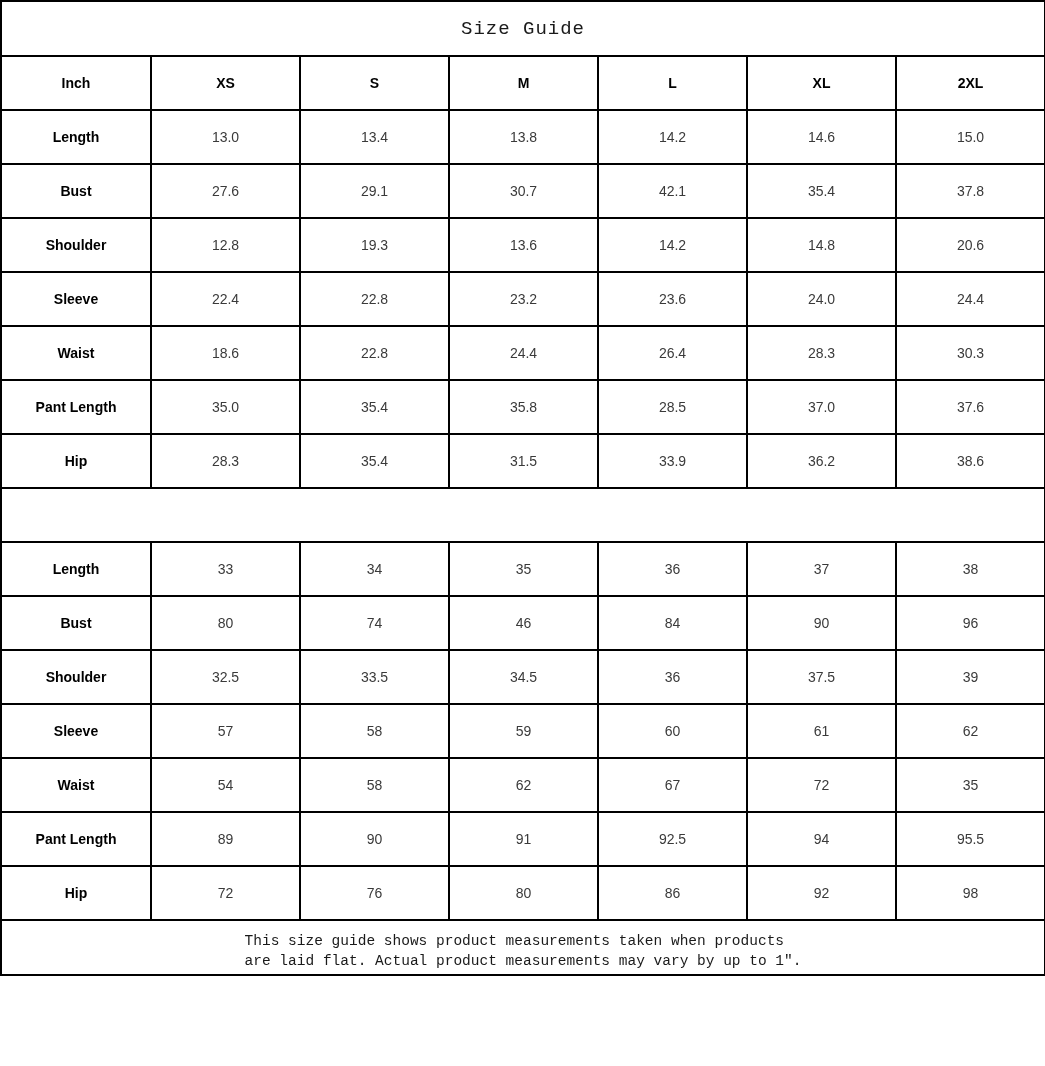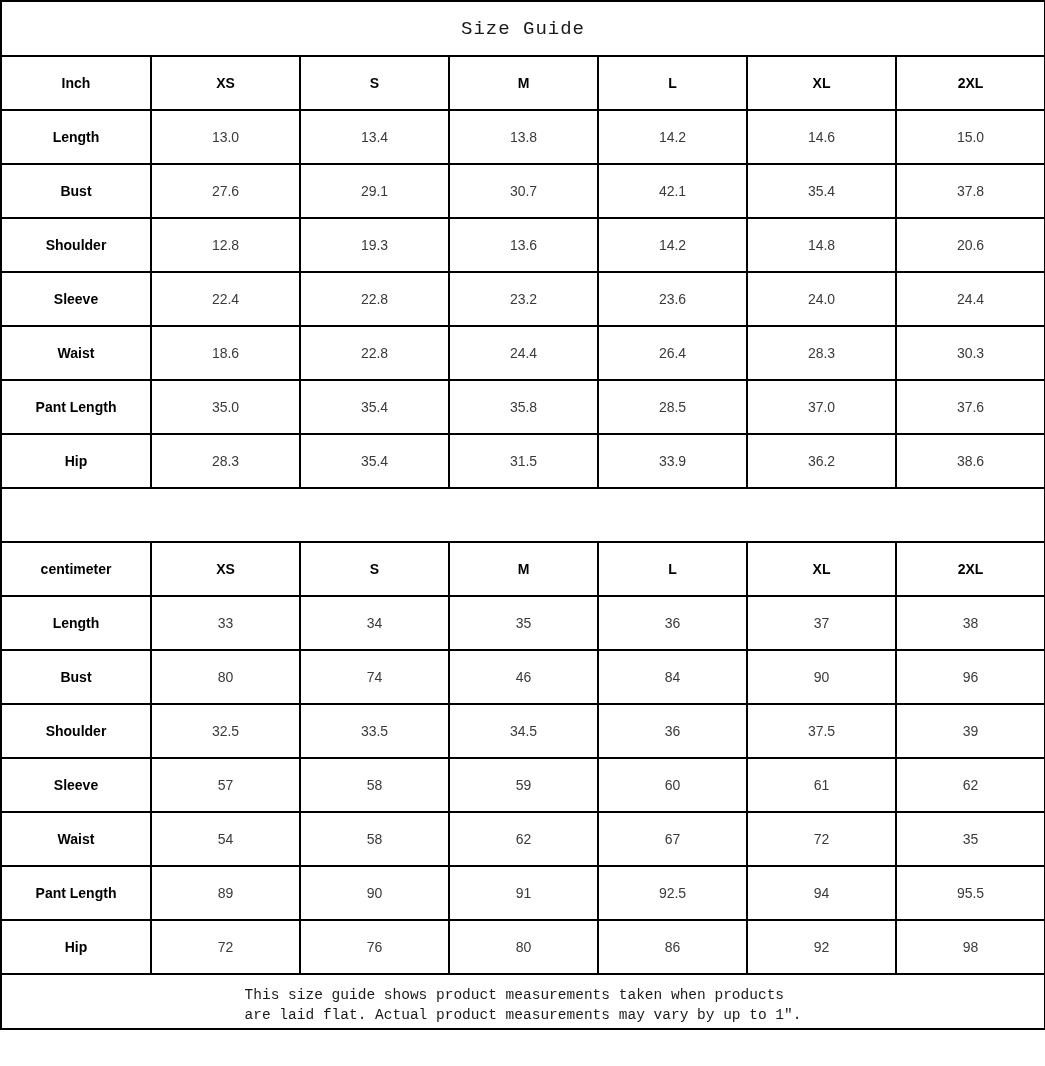--- a/index.html
+++ b/index.html
@@ -155,29 +155,20 @@
         <td class="val">36.2</td>
         <td class="val">38.6</td>
       </tr>
     </tbody>
   <tbody>
     <tr>
       <td colspan="7" class="gap-cell"></td>
     </tr>
   </tbody>
   <tbody>
-      <tr>
-        <th class="hdr">centimeter</th>
-        <th class="hdr">XS</th>
-        <th class="hdr">S</th>
-        <th class="hdr">M</th>
-        <th class="hdr">L</th>
-        <th class="hdr">XL</th>
-        <th class="hdr">2XL</th>
-      </tr>
       <tr>
         <th class="lbl">Length</th>
         <td class="val">33</td>
         <td class="val">34</td>
         <td class="val">35</td>
         <td class="val">36</td>
         <td class="val">37</td>
         <td class="val">38</td>
       </tr>
       <tr>

